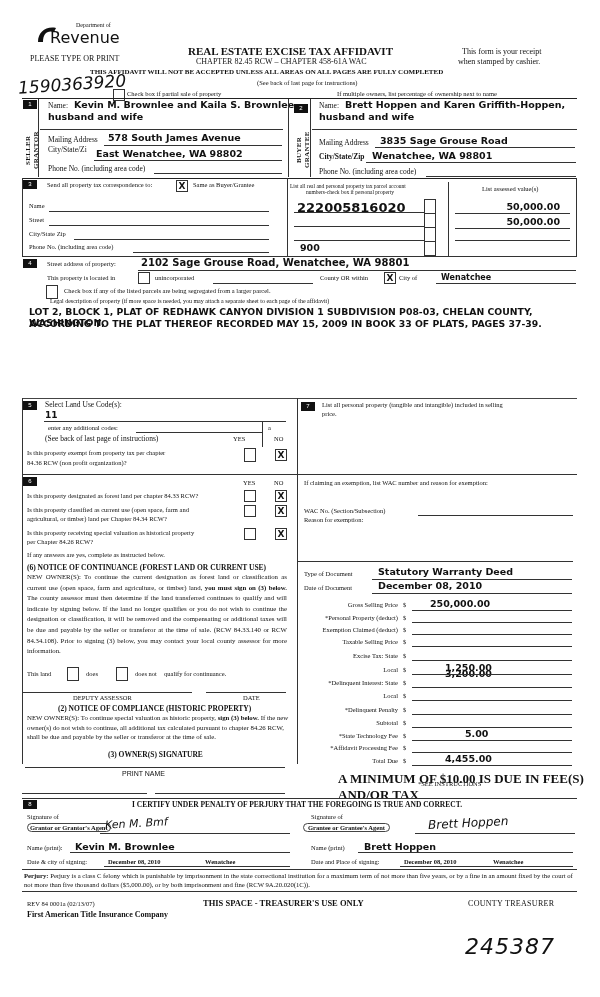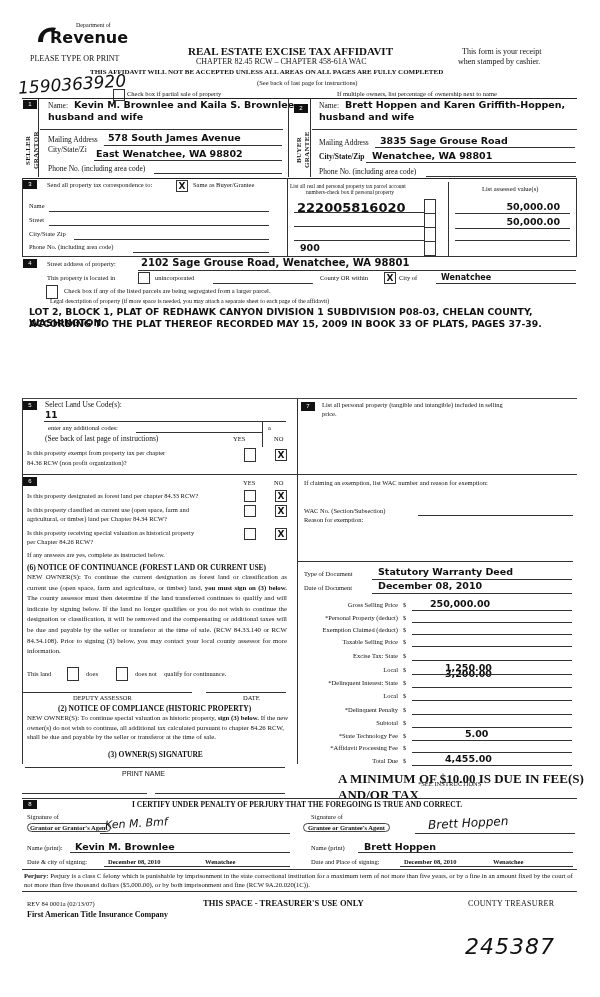--- a/index.html
+++ b/index.html
@@ -9,21 +9,21 @@
   .sans { font-family:Liberation Sans, sans-serif; }
   .bold { font-weight:bold; }
   .fill { font-family:"DejaVu Sans", sans-serif; font-weight:bold; color:#111; }
   .line { position:absolute; height:0; border-top:1px solid #333; }
   .vline { position:absolute; width:0; border-left:1px solid #333; }
   .box { position:absolute; border:1px solid #333; background:#fff; width:10px; height:10px; font-family:"DejaVu Sans", sans-serif; font-size:9px; font-weight:bold; text-align:center; line-height:10px; }
   .secnum { position:absolute; background:#111; color:#fff; font-size:6px; width:14px; height:9px; text-align:center; line-height:9px; font-family:"Liberation Sans", sans-serif; }
   .tiny { font-size:6.5px; }
   .small { font-size:7.5px; }
   .vert { writing-mode:vertical-rl; transform:rotate(180deg); font-size:7px; font-weight:bold; letter-spacing:0.3px; text-align:center; }
-  .logo-e { font-family:"DejaVu Sans", sans-serif; font-size:16px; font-weight:bold; }
+  .logo-e { font-family:"DejaVu Sans", sans-serif; font-size:16px; font-weight:normal; }
   .hand { font-family:"DejaVu Sans", sans-serif; font-style:italic; font-weight:200; }
   .right { text-align:right; }
 </style>
 </head>
 <body>
 
 <div>
   <div class="abs" style="left:36px;top:22px;width:90px;height:26px;">
     <svg class="abs" style="left:0;top:2px;" width="22" height="22" viewBox="0 0 22 22">
       <path d="M2 18 C2 8 10 2 20 4 L18 8 C11 6 7 10 7 18 Z" fill="#111"></path>

